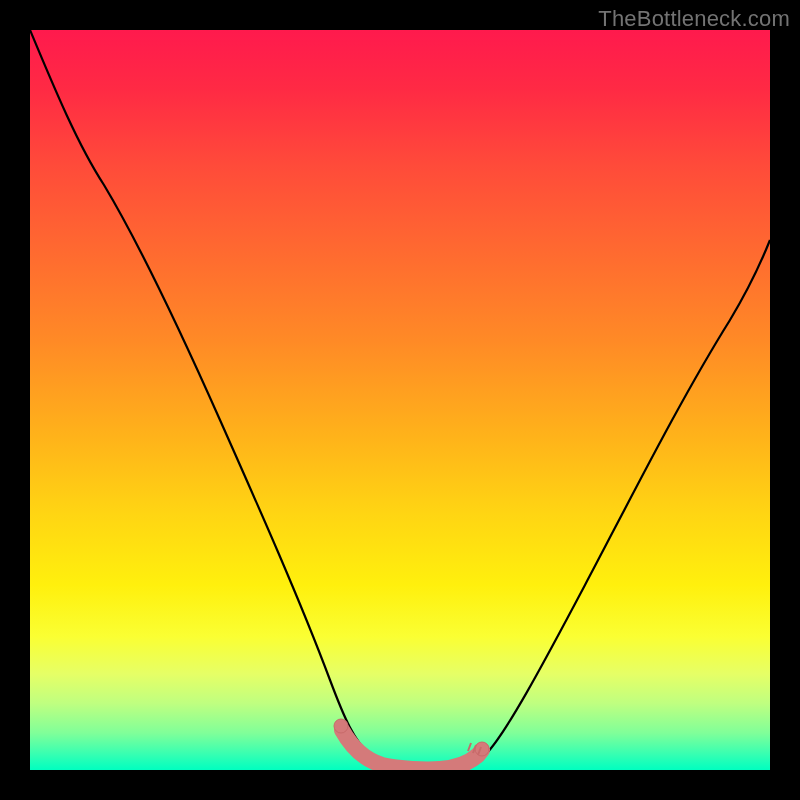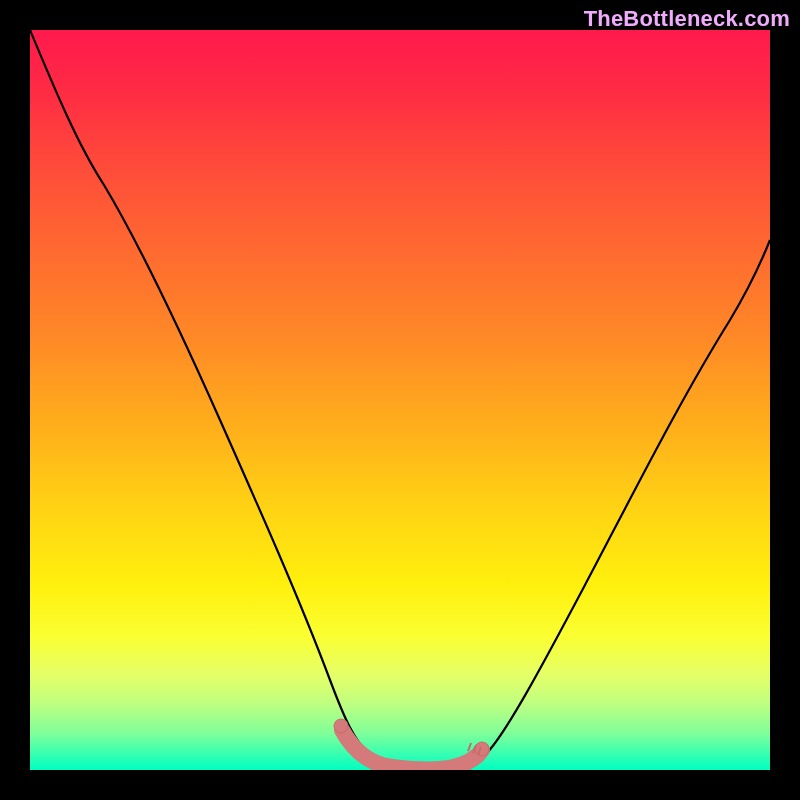--- a/index.html
+++ b/index.html
@@ -37,23 +37,23 @@
       #bfff80 91%,
       #80ff99 95%,
       #33ffb3 98%,
       #00ffc0 100%
     );
   }
   .watermark {
     position: absolute;
     top: 6px;
     right: 10px;
-    color: #f0abfc;
+    color: #737373;
     font-size: 22px;
-    font-weight: 700;
+    font-weight: 400;
     letter-spacing: 0.2px;
     user-select: none;
   }
   svg.overlay {
     position: absolute;
     left: 0;
     top: 0;
   }
 </style>
 </head>

